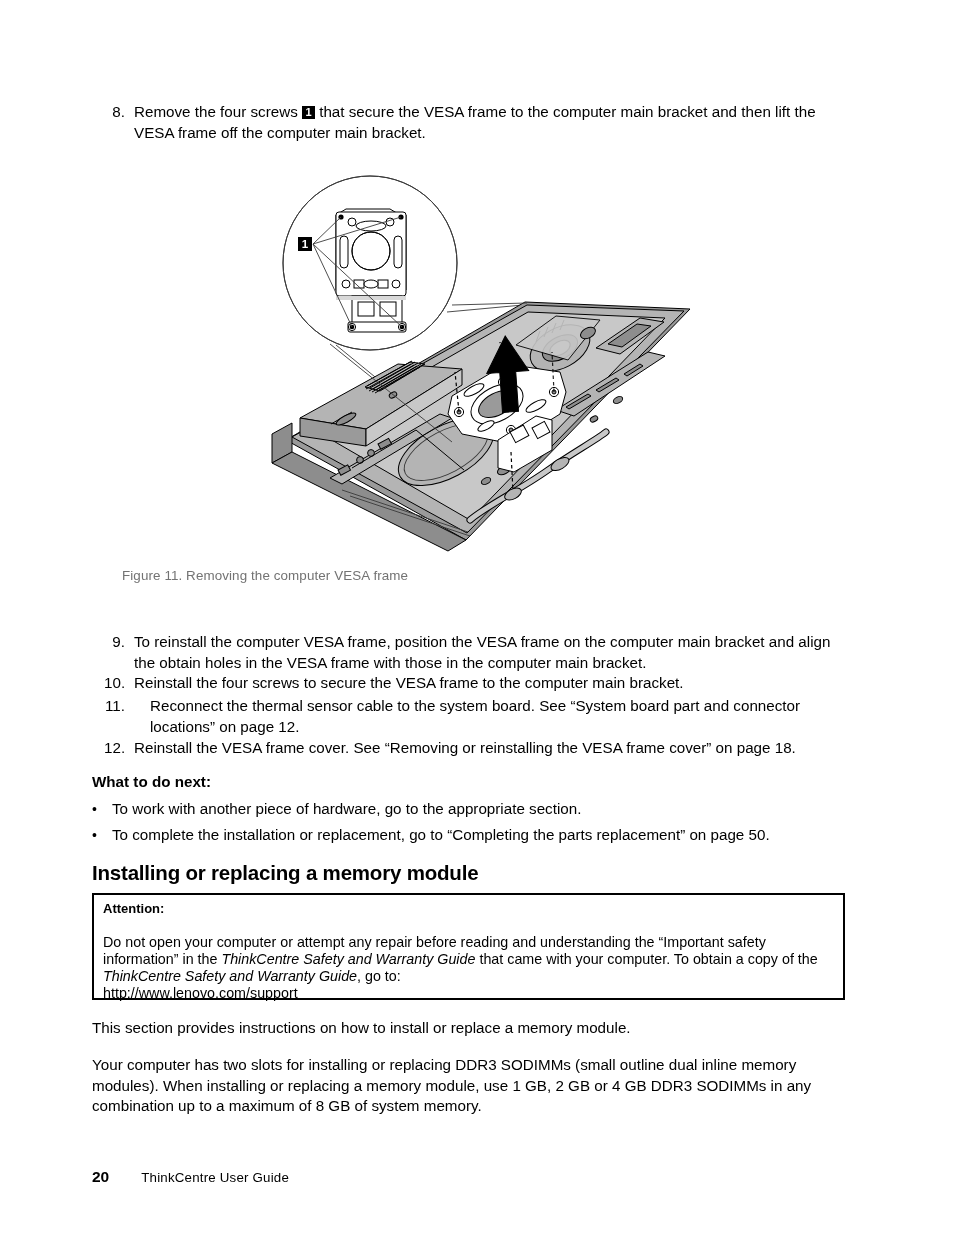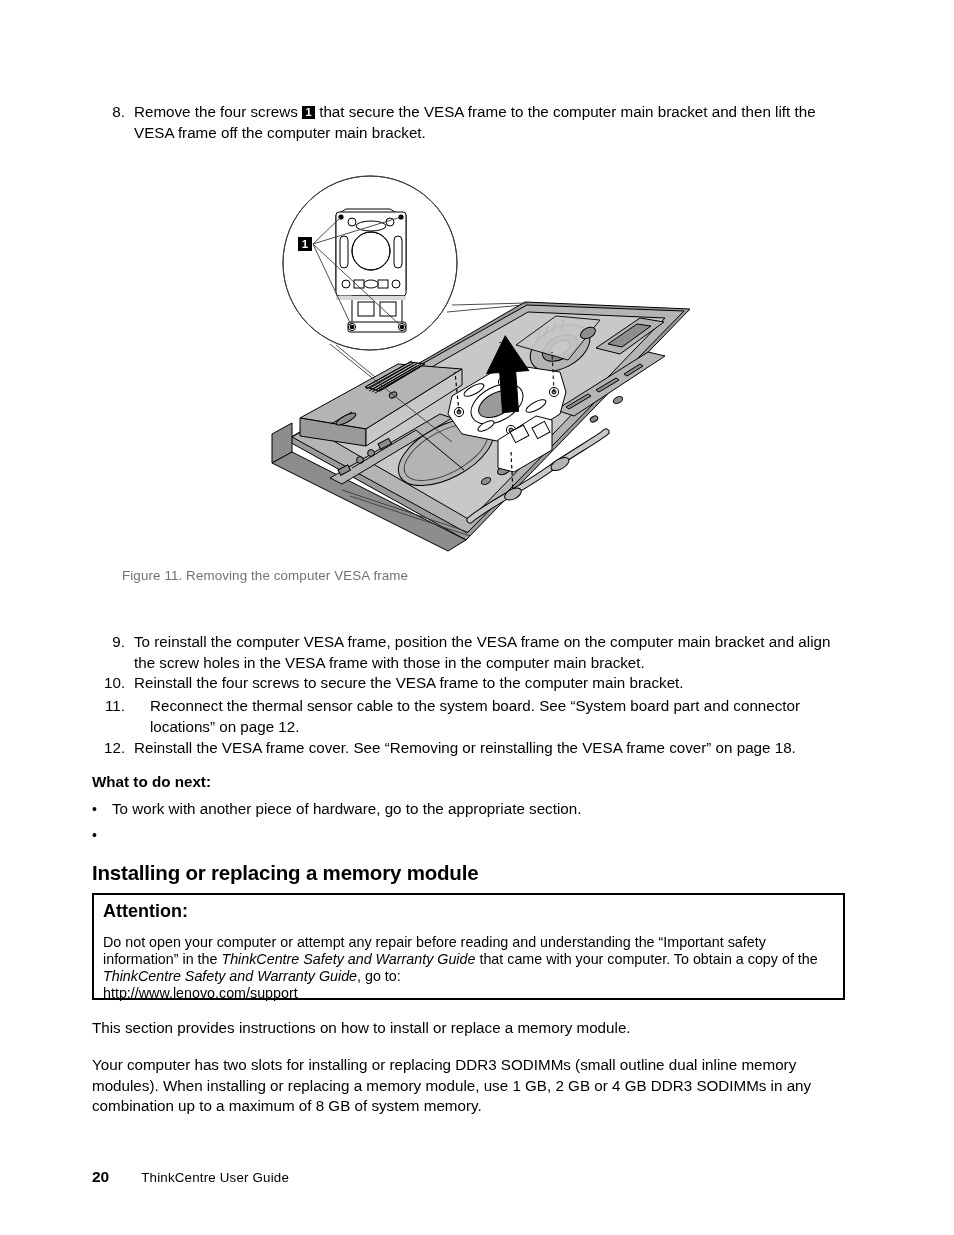--- a/index.html
+++ b/index.html
@@ -114,21 +114,21 @@
     height: 107px;
     border: 2px solid #000;
     box-sizing: border-box;
     background: #fff;
   }
   .att-title {
     position: absolute;
     left: 9px;
     top: 6px;
     font-weight: bold;
-    font-size: 18px;
+    font-size: 13px;
   }
   .att-text {
     position: absolute;
     left: 9px;
     top: 39px;
     width: 736px;
     font-size: 14.3px;
     line-height: 17px;
   }
   .att-text i { font-style: italic; }
@@ -371,21 +371,21 @@
 
     
     <div class="marker" style="position:absolute; left:298px; top:237px; width:14px; height:14px; line-height:14px; font-size:11.5px;">1</div>
 
     
     <div class="fig-caption">Figure 11.  Removing the computer VESA frame</div>
   </div>
 
   <div class="step" style="left:104px; top:632px; width:745px;">
     <div class="step-num">9.</div>
-    <div class="step-body">To reinstall the computer VESA frame, position the VESA frame on the computer main bracket and align the screw holes in the VESA frame with those in the computer main bracket.</div>
+    <div class="step-body">To reinstall the computer VESA frame, position the VESA frame on the computer main bracket and align the obtain holes in the VESA frame with those in the computer main bracket.</div>
   </div>
 
   <div class="step" style="left:104px; top:673px; width:745px;">
     <div class="step-num">10.</div>
     <div class="step-body">Reinstall the four screws to secure the VESA frame to the computer main bracket.</div>
   </div>
 
   <div class="step" style="left:104px; top:696px; width:730px;gap:16px;">
     <div class="step-num">11.</div>
     <div class="step-body">Reconnect the thermal sensor cable to the system board.  See “System board part and connector locations” on page 12.</div>
@@ -398,20 +398,21 @@
 
   <div class="sub-head" style="left:92px; top:772px;">What to do next:</div>
 
   <div class="bullet" style="left:92px; top:799px; width:750px;">
     <div class="bullet-dot">•</div>
     <div class="bullet-body">To work with another piece of hardware, go to the appropriate section.</div>
   </div>
 
   <div class="bullet" style="left:92px; top:825px; width:750px;">
     <div class="bullet-dot">•</div>
+    <div class="bullet-body">To complete the installation or replacement, go to “Completing the parts replacement” on page 50.</div>
   </div>
 
   <div class="section-head" style="left:92px; top:861px;">Installing or replacing a memory module</div>
 
   <div id="attention-box">
     <div class="att-title">Attention:</div>
     <div class="att-text">
       <span>Do not open your computer or attempt any repair before reading and understanding the “Important safety information” in the </span><i>ThinkCentre Safety and Warranty Guide</i><span> that came with your computer.  To obtain a copy of the </span><i>ThinkCentre Safety and Warranty Guide</i><span>, go to:</span><br>
       <span>http://www.lenovo.com/support</span>
     </div>

